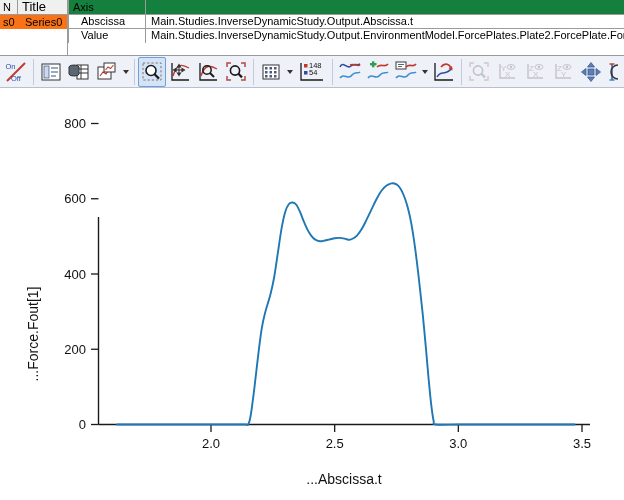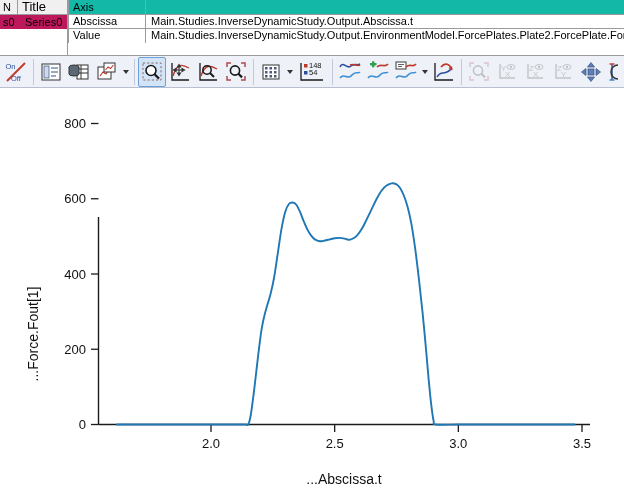--- a/index.html
+++ b/index.html
@@ -45,42 +45,42 @@
   }
   .sp-head .c2 {
     flex: 1;
     padding-left: 4px;
     line-height: 14px;
     font-size: 13px;
   }
   .sp-row {
     display: flex;
     height: 14px;
-    background: #be185d;
+    background: #f97316;
   }
   .sp-row .c1 {
     width: 18px;
     padding-left: 3px;
     line-height: 14px;
   }
   .sp-row .c2 {
     flex: 1;
     padding-left: 4px;
     line-height: 14px;
   }
   .obj-pane {
     flex: 1;
     background: #ffffff;
     box-sizing: border-box;
     overflow: hidden;
   }
   .op-head {
     display: flex;
     height: 15px;
-    background: #14b8a6;
+    background: #15803d;
     border-bottom: 1px solid #9a9a9a;
     box-sizing: border-box;
   }
   .op-head .a {
     width: 78px;
     border-right: 1px solid #9a9a9a;
     border-left: 1px solid #9a9a9a;
     box-sizing: border-box;
     padding-left: 4px;
     line-height: 14px;
@@ -93,21 +93,21 @@
   .op-row {
     display: flex;
     height: 13px;
     background: #ffffff;
   }
   .op-row .a {
     width: 78px;
     border-right: 1px solid #9a9a9a;
     border-left: 1px solid #9a9a9a;
     box-sizing: border-box;
-    padding-left: 4px;
+    padding-left: 12px;
     line-height: 13px;
     white-space: nowrap;
   }
   .op-row .b {
     flex: 1;
     padding-left: 5px;
     line-height: 13px;
     white-space: nowrap;
     overflow: hidden;
   }

